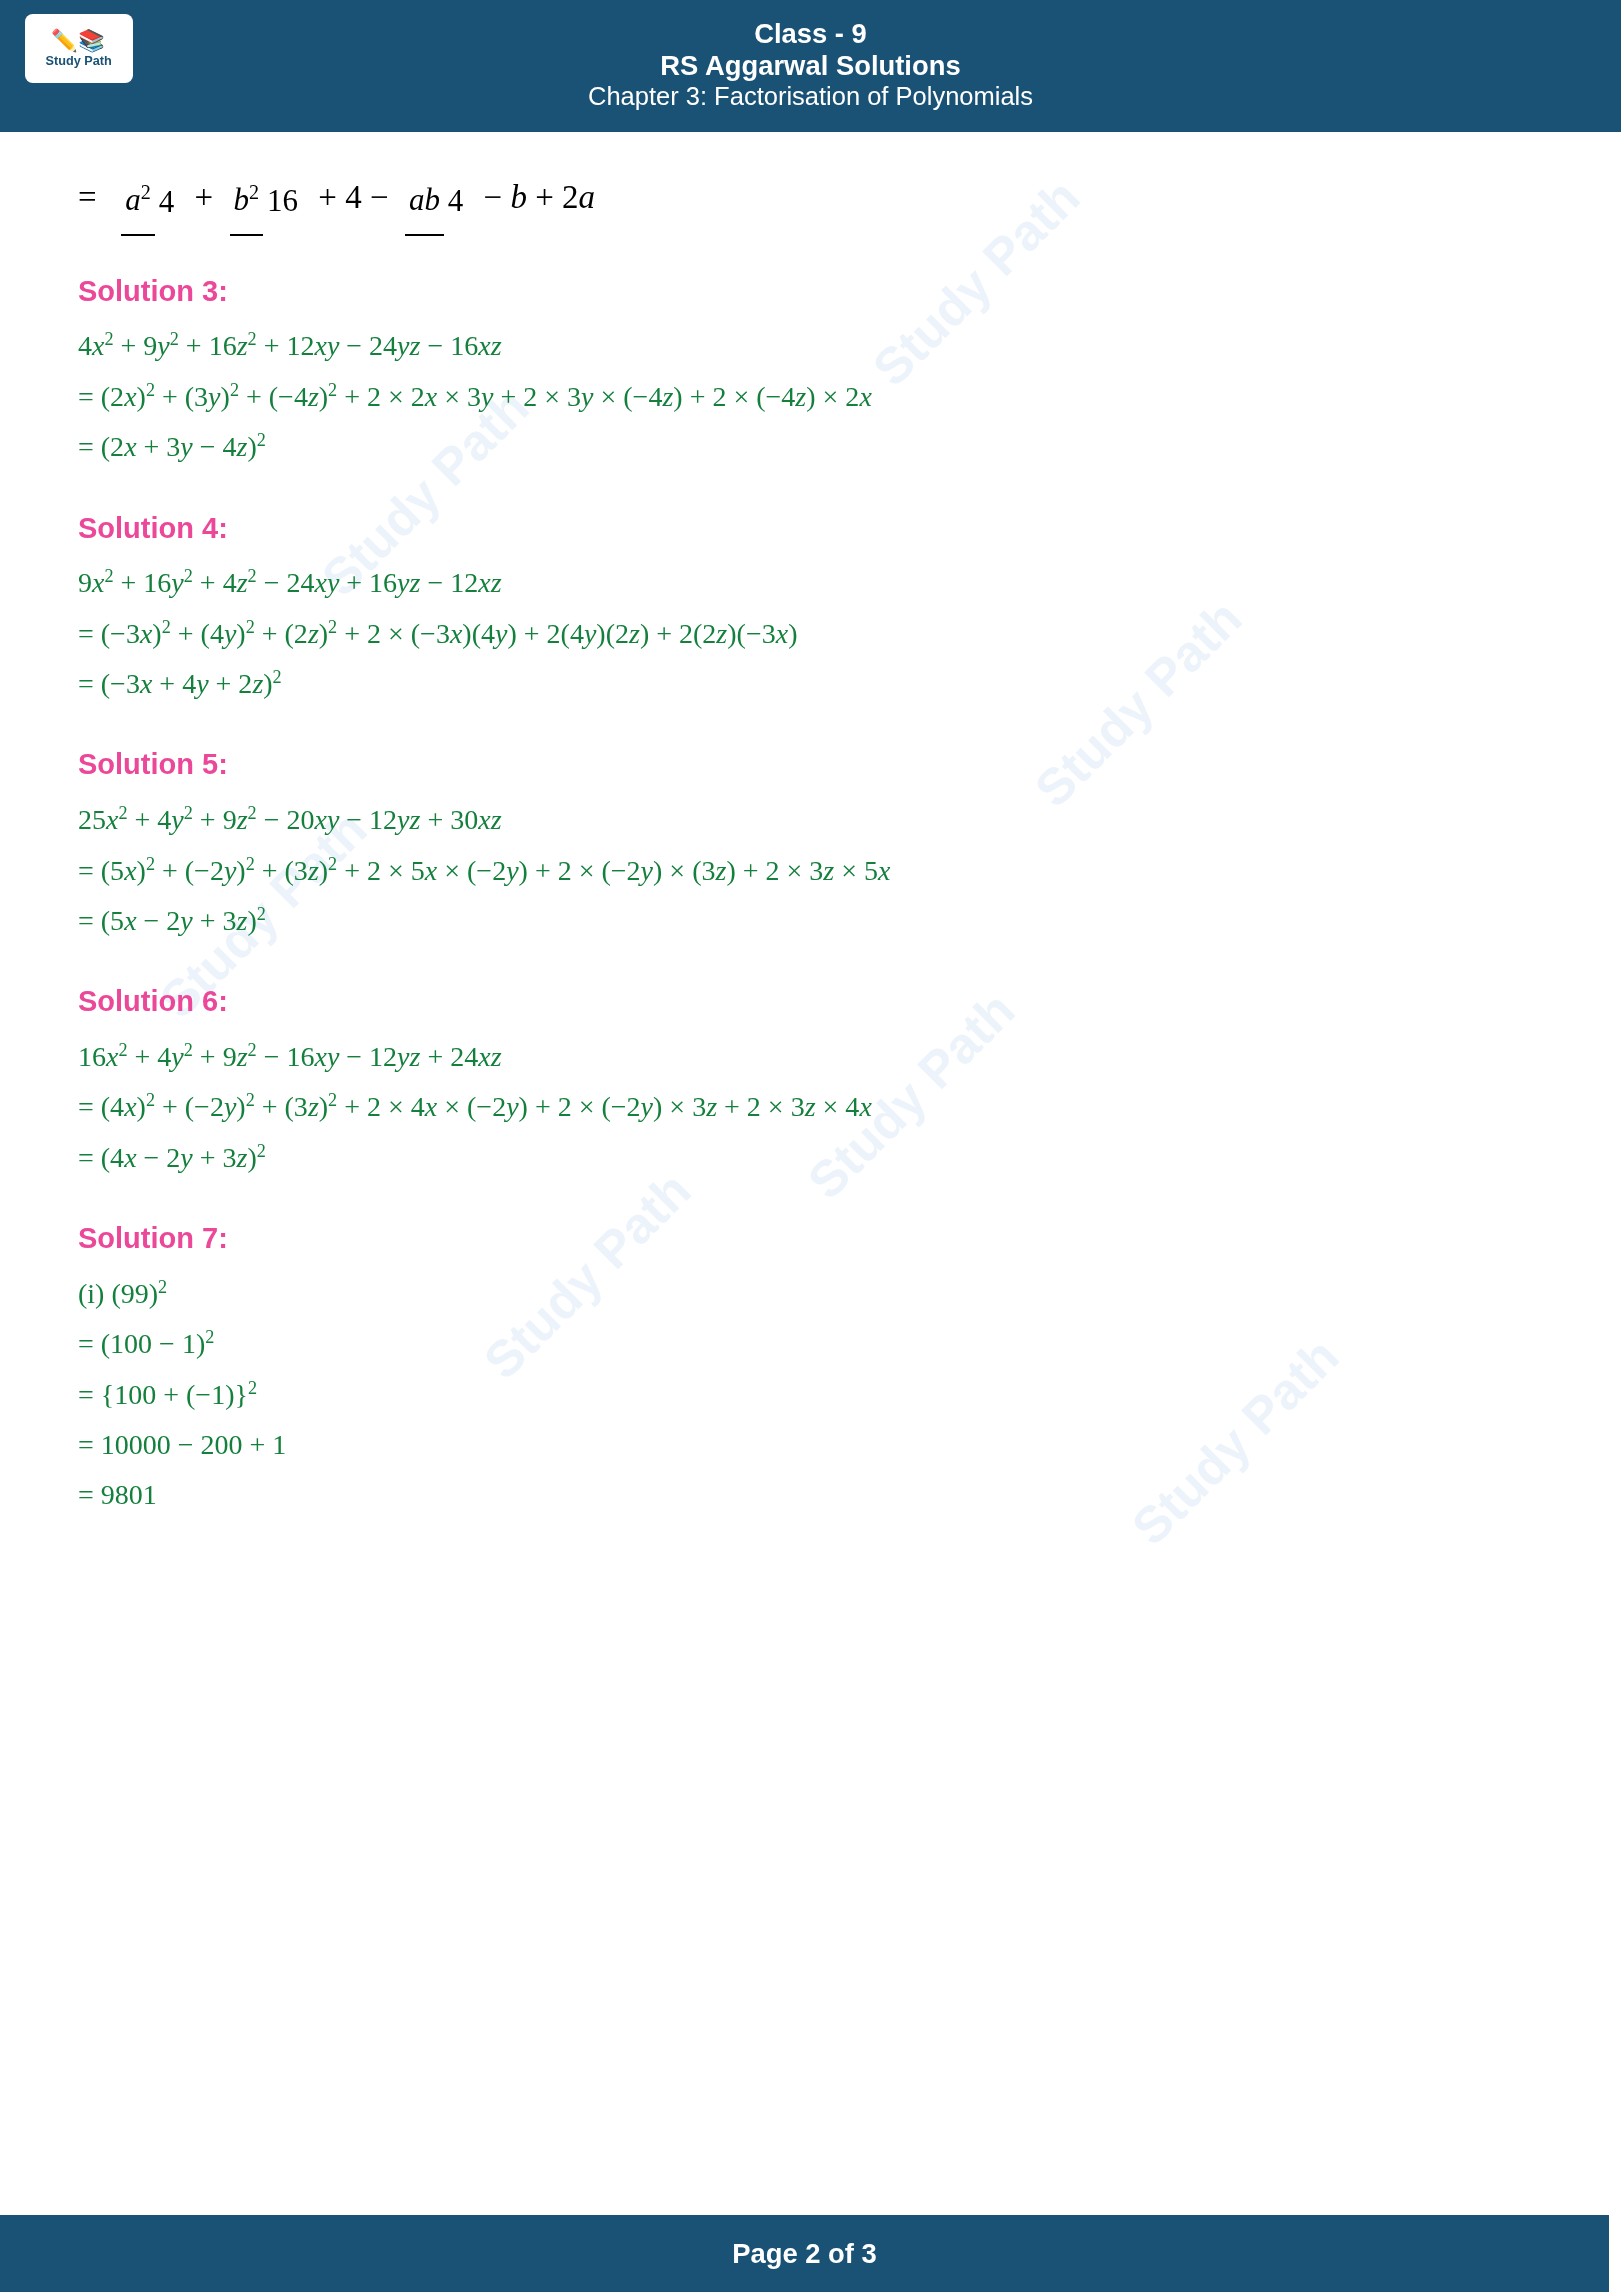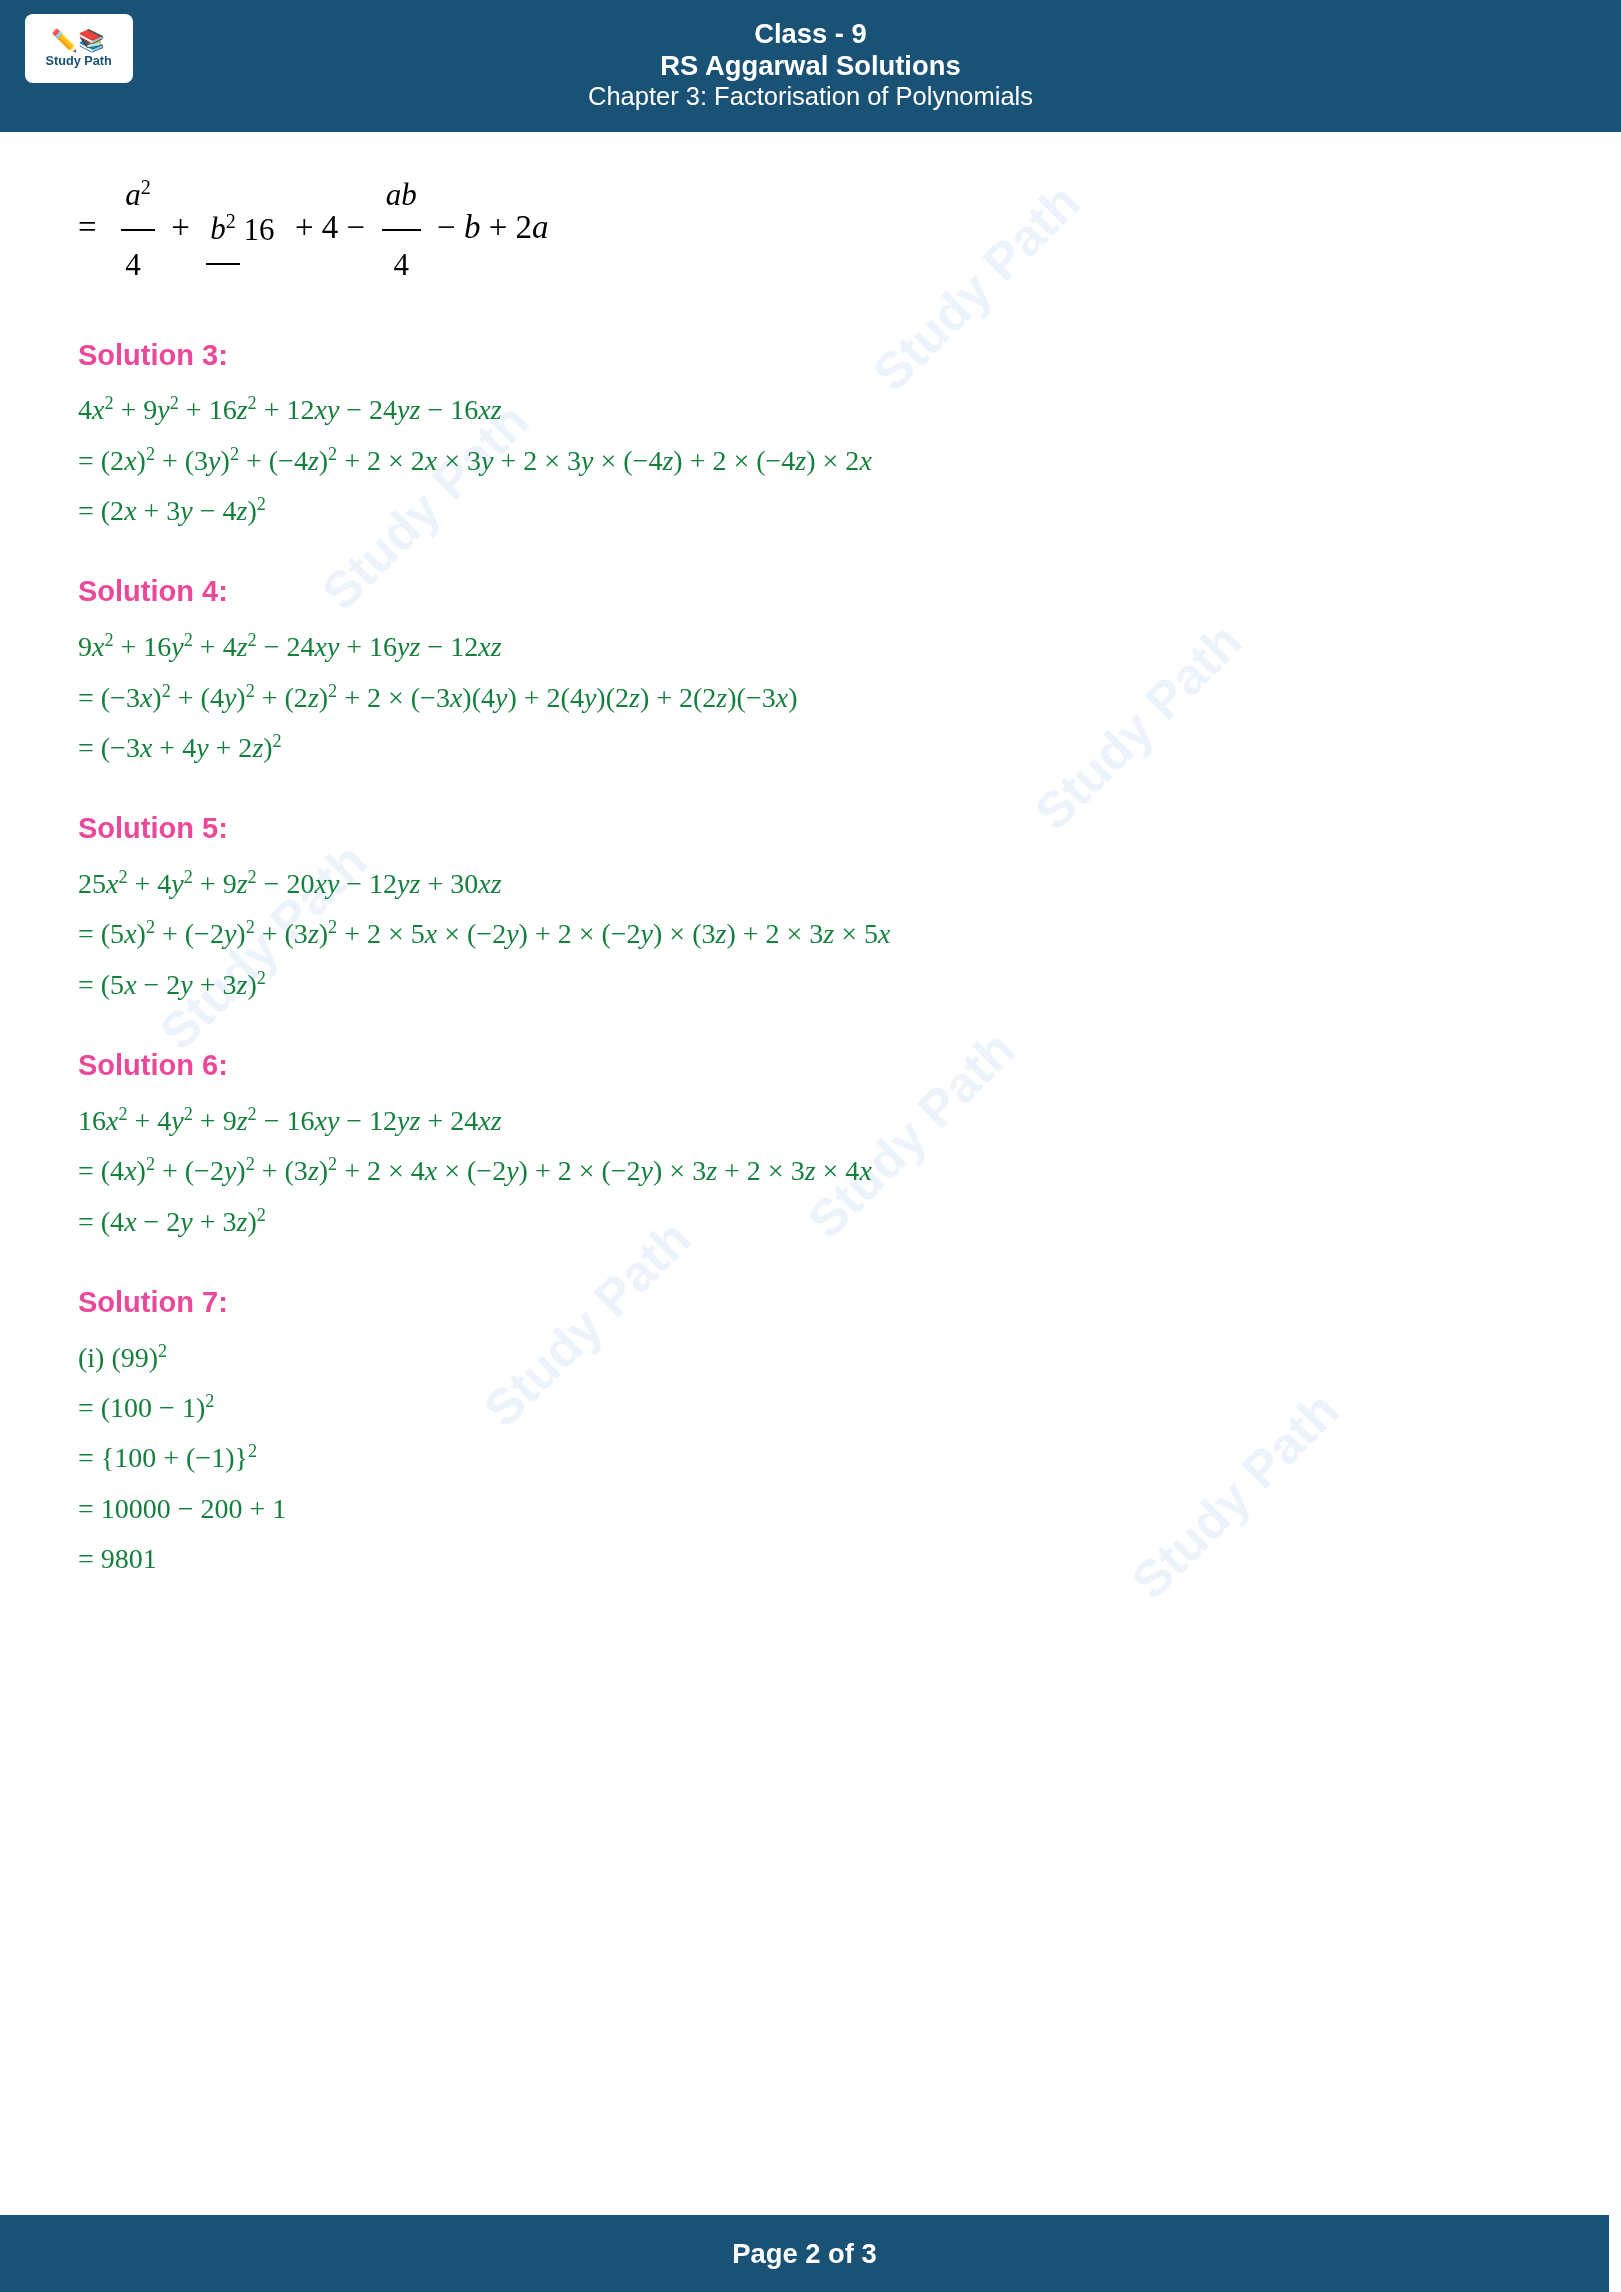--- a/index.html
+++ b/index.html
@@ -203,35 +203,35 @@
       <div class="watermark-text" style="top:62%; left:48%; transform:rotate(-45deg);">Study Path</div>
       <div class="watermark-text" style="top:74%; left:28%; transform:rotate(-45deg);">Study Path</div>
       <div class="watermark-text" style="top:85%; left:68%; transform:rotate(-45deg);">Study Path</div>
     </div>
 
     <div class="content-inner">
 
       <div class="top-expr">
         <span>= &nbsp;</span>
         <span>
-          <span style="display:inline-flex;flex-direction:column;align-items:flex-start;vertical-align:middle;">
+          <span style="display:inline-flex;flex-direction:row;align-items:flex-end;vertical-align:middle;">
             <span style="border-bottom:2.5px solid #000;padding:0 3.9px;font-size:31px;"><i>a</i><sup>2</sup></span>
             <span style="padding:0 3.9px;font-size:31px;">4</span>
           </span>
         </span>
         <span>&nbsp;+&nbsp;</span>
         <span>
           <span style="display:inline-flex;flex-direction:row;align-items:center;vertical-align:middle;">
             <span style="border-bottom:2.5px solid #000;padding:0 3.9px;font-size:31px;"><i>b</i><sup>2</sup></span>
             <span style="padding:0 3.9px;font-size:31px;">16</span>
           </span>
         </span>
         <span>&nbsp;+&nbsp;4&nbsp;−&nbsp;</span>
         <span>
-          <span style="display:inline-flex;flex-direction:column;align-items:center;vertical-align:middle;">
+          <span style="display:inline-flex;flex-direction:row;align-items:center;vertical-align:middle;">
             <span style="border-bottom:2.5px solid #000;padding:0 3.9px;font-size:31px;font-style:italic;">ab</span>
             <span style="padding:0 3.9px;font-size:31px;">4</span>
           </span>
         </span>
         <span>&nbsp;−&nbsp;<i>b</i>&nbsp;+&nbsp;2<i>a</i></span>
       </div>
 
       <div class="math-block">
         <div class="solution-title">Solution 3:</div>
         <div class="math-line">

